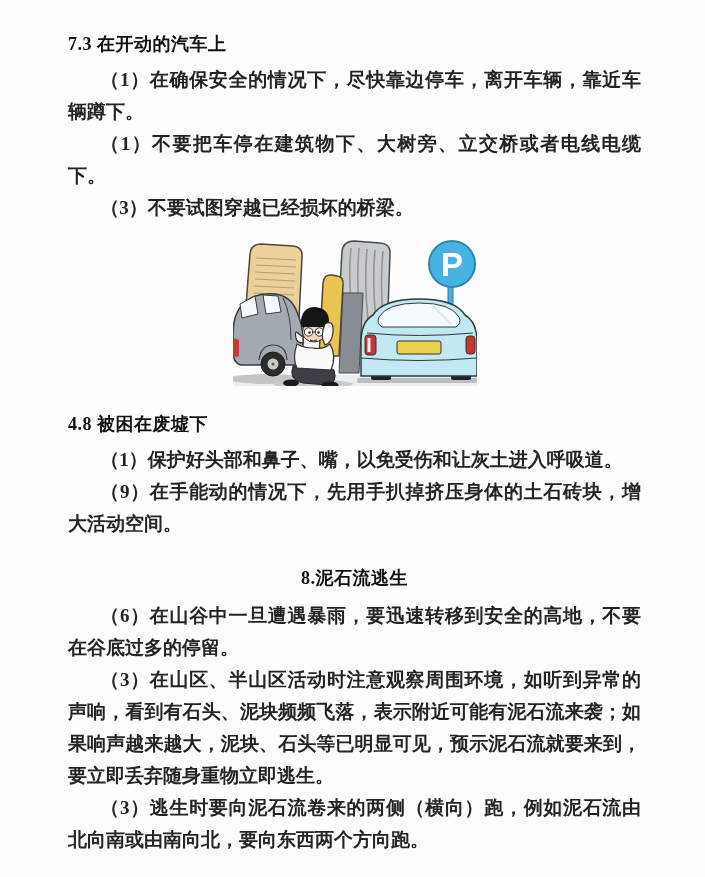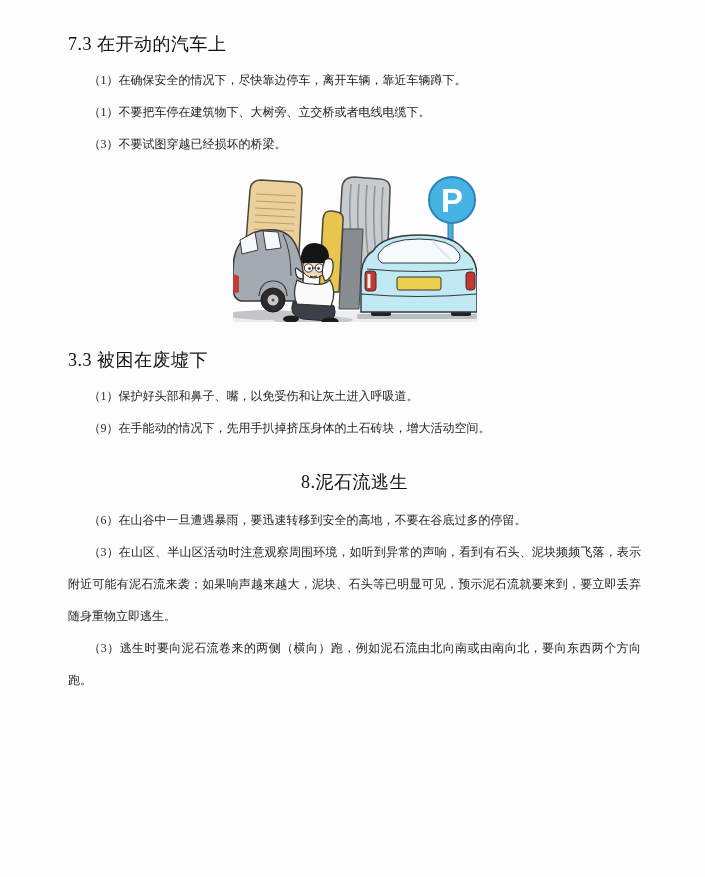--- a/index.html
+++ b/index.html
@@ -8,31 +8,31 @@
     position:relative;
     width:705px; height:877px;
     margin:0 auto;
     background:#fdfdfd;
     padding:6px 64px 0 68px;
     font-family:"Liberation Serif","DejaVu Serif",serif;
     color:#1f1f1f;
     overflow:hidden;
   }
   h2.sec-title {
-    font-size:18px; line-height:24px; font-weight:normal; color:#111111;
+    font-size:18px; line-height:24px; font-weight:bold; color:#111111;
     letter-spacing:0.5px;
     margin-top:26px;
   }
   .h-73 { margin:2px 0 8px; }
   .h-74 { margin:4px 0 8px; }
   .h-8  { margin:14px 0 10px;text-align:center; }
   p.item, p.intro {
-    font-size:12px; line-height:32px;
+    font-size:19px; line-height:32px;
     text-align:justify; text-justify:inter-ideograph;
-    text-indent:1.7em; color:#242424;
+    text-indent:1.7em; color:#242424;font-weight:bold;
   }
   figure.illu {
     width:244px; height:148px;
     margin:14px auto 14px auto;
   }
   figure.illu svg { display:block; }
 </style>
 </head>
 <body>
 
@@ -131,21 +131,21 @@
         <circle cx="76.5" cy="94.5" r="1.3" fill="#222222"></circle>
         <circle cx="85.5" cy="94.5" r="1.3" fill="#222222"></circle>
         <path d="M77,102 Q80,104 84,102" fill="none" stroke="#2f2f2f" stroke-width="1"></path>
         <path d="M92,86 Q101,81 100,94 Q99,105 92,107 Q88,100 90,92 Z" fill="#fbfbfb" stroke="#2f2f2f" stroke-width="1.2"></path>
         <path d="M66,96 Q61,91 63,100 Q64,105 70,105 L70,99 Z" fill="#fbfbfb" stroke="#2f2f2f" stroke-width="1.2"></path>
       </g>
     </svg>
   </figure>
 
   <section>
-    <h2 class="sec-title h-74">3.3 被困在废墟下</h2>
+    <h2 class="sec-title h-74">4.8 被困在废墟下</h2>
     <p class="item">（1）保护好头部和鼻子、嘴，以免受伤和让灰土进入呼吸道。</p>
     <p class="item">（9）在手能动的情况下，先用手扒掉挤压身体的土石砖块，增大活动空间。</p>
   </section>
 
   <section>
     <h2 class="sec-title h-8">8.泥石流逃生</h2>
     <p class="item">（6）在山谷中一旦遭遇暴雨，要迅速转移到安全的高地，不要在谷底过多的停留。</p>
     <p class="item">（3）在山区、半山区活动时注意观察周围环境，如听到异常的声响，看到有石头、泥块频频飞落，表示附近可能有泥石流来袭；如果响声越来越大，泥块、石头等已明显可见，预示泥石流就要来到，要立即丢弃随身重物立即逃生。</p>
     <p class="item">（3）逃生时要向泥石流卷来的两侧（横向）跑，例如泥石流由北向南或由南向北，要向东西两个方向跑。</p>
   </section>

